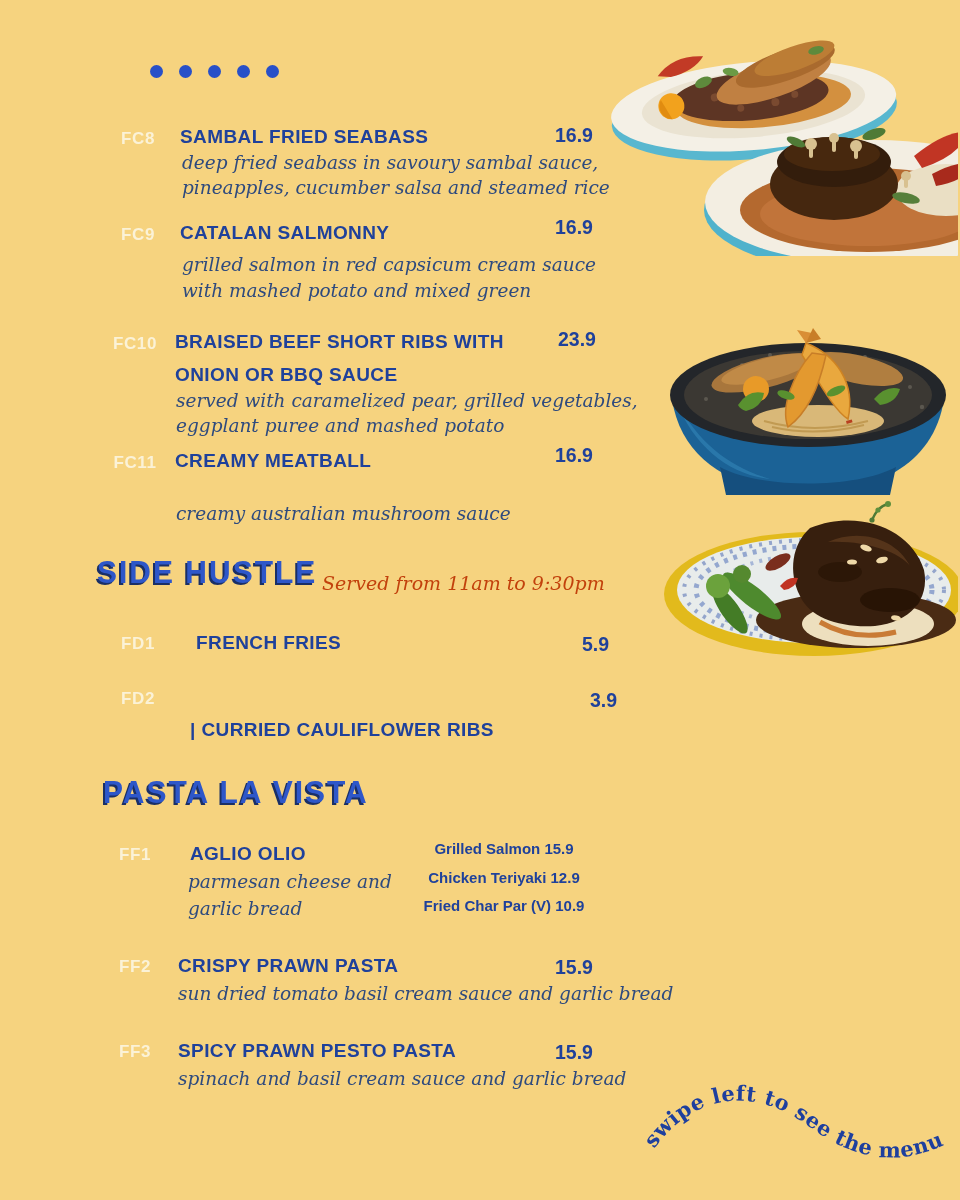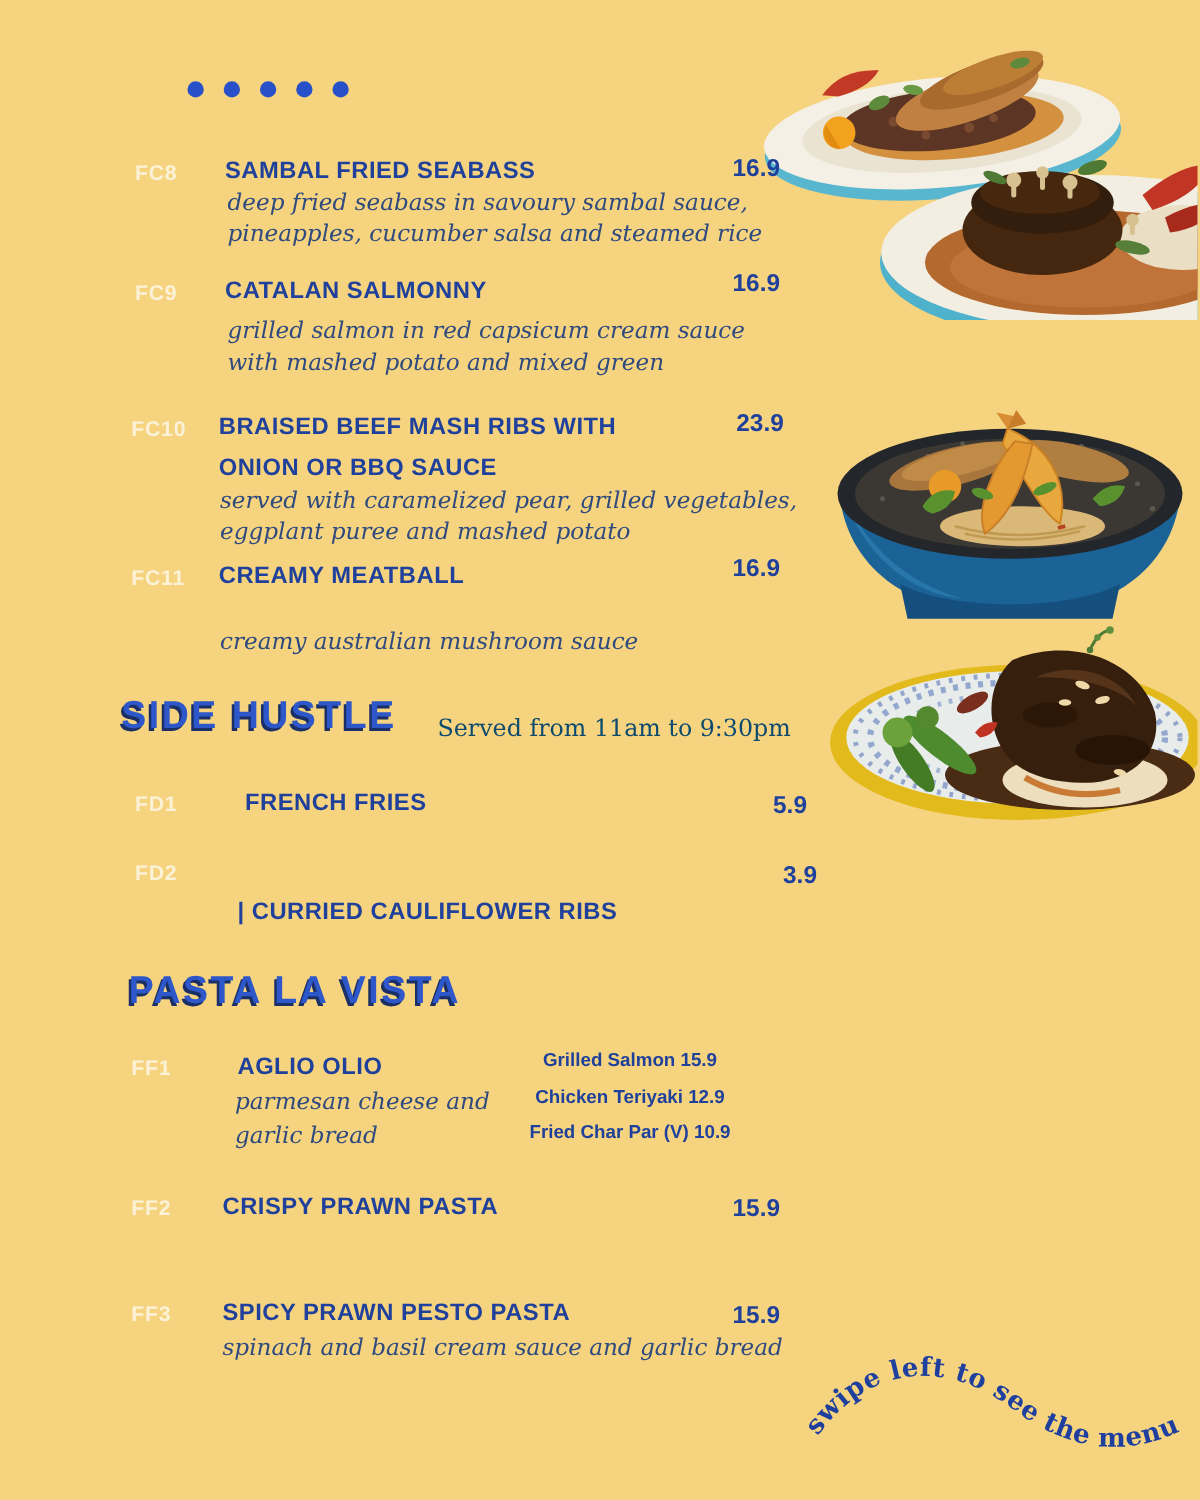--- a/index.html
+++ b/index.html
@@ -1,27 +1,27 @@
 <!DOCTYPE html>
 <html><head>
 <meta charset="utf-8">
 <style>
   html,body{margin:0;padding:0;background:#F6D37F;}
   .page{position:relative;width:960px;height:1200px;background:#F6D37F;overflow:hidden;
         font-family:"Liberation Sans",sans-serif;}
-  .code{position:absolute;width:60px;text-align:left;font-weight:700;font-size:17px;
+  .code{position:absolute;width:60px;text-align:center;font-weight:700;font-size:17px;
         color:#FBF2D7;letter-spacing:0.6px;}
   .title{position:absolute;font-weight:700;font-size:19px;color:#1F419B;letter-spacing:0.4px;white-space:nowrap;}
-  .price{position:absolute;width:100px;text-align:center;font-weight:700;font-size:19.5px;color:#1F419B;}
+  .price{position:absolute;width:100px;text-align:left;font-weight:700;font-size:19.5px;color:#1F419B;}
   .desc{position:absolute;font-family:"DejaVu Serif",serif;font-style:italic;font-size:18.5px;
         color:#2E4A7E;white-space:nowrap;}
   .heading{position:absolute;font-weight:800;font-size:30px;color:#2E57C9;letter-spacing:2px;
         text-shadow:-2px 2px 0 #1A2F66;white-space:nowrap;transform:scaleY(1.04);}
-  .subtitle{position:absolute;font-family:"DejaVu Serif",serif;font-size:19px;
-        color:#0c4a6e;white-space:nowrap;margin-left:28px;}
+  .subtitle{position:absolute;font-family:"DejaVu Serif",serif;font-style:italic;font-size:19px;
+        color:#c2410c;white-space:nowrap;}
   .variant{position:absolute;left:360px;width:288px;text-align:center;font-weight:700;
         font-size:15px;color:#1F419B;white-space:nowrap;}
   .dots{position:absolute;left:150px;top:65px;display:flex;gap:16px;}
   .dot{width:13px;height:13px;border-radius:50%;background:#2850C8;}
   svg.photo{position:absolute;}
 </style>
 </head>
 <body>
 
 <div class="page">
@@ -90,21 +90,21 @@
   <div class="desc" style="left:182px;top:152px">deep fried seabass in savoury sambal sauce,</div>
   <div class="desc" style="left:182px;top:177px">pineapples, cucumber salsa and steamed rice</div>
 
   <div class="code" style="left:108px;top:225px">FC9</div>
   <div class="title" style="left:180px;top:222px">CATALAN SALMONNY</div>
   <div class="price" style="left:555px;top:216px">16.9</div>
   <div class="desc" style="left:182px;top:254px">grilled salmon in red capsicum cream sauce</div>
   <div class="desc" style="left:182px;top:280px">with mashed potato and mixed green</div>
 
   <div class="code" style="left:105px;top:334px">FC10</div>
-  <div class="title" style="left:175px;top:331px">BRAISED BEEF MASH RIBS WITH</div>
+  <div class="title" style="left:175px;top:331px">BRAISED BEEF SHORT RIBS WITH</div>
   <div class="title" style="left:175px;top:364px">ONION OR BBQ SAUCE</div>
   <div class="price" style="left:558px;top:328px">23.9</div>
   <div class="desc" style="left:176px;top:390px">served with caramelized pear, grilled vegetables,</div>
   <div class="desc" style="left:176px;top:415px">eggplant puree and mashed potato</div>
 
   <div class="code" style="left:105px;top:453px">FC11</div>
   <div class="title" style="left:175px;top:450px">CREAMY MEATBALL</div>
   <div class="price" style="left:555px;top:444px">16.9</div>
   <div class="desc" style="left:176px;top:503px">creamy australian mushroom sauce</div>
 
@@ -192,20 +192,21 @@
   <div class="title" style="left:190px;top:843px">AGLIO OLIO</div>
   <div class="desc" style="left:188px;top:871px">parmesan cheese and</div>
   <div class="desc" style="left:188px;top:898px">garlic bread</div>
   <div class="variant" style="top:840px">Grilled Salmon 15.9</div>
   <div class="variant" style="top:869px">Chicken Teriyaki 12.9</div>
   <div class="variant" style="top:897px">Fried Char Par (V) 10.9</div>
 
   <div class="code" style="left:105px;top:957px">FF2</div>
   <div class="title" style="left:178px;top:955px">CRISPY PRAWN PASTA</div>
   <div class="price" style="left:555px;top:956px">15.9</div>
+  <div class="desc" style="left:178px;top:983px">sun dried tomato basil cream sauce and garlic bread</div>
 
   <div class="code" style="left:105px;top:1042px">FF3</div>
   <div class="title" style="left:178px;top:1040px">SPICY PRAWN PESTO PASTA</div>
   <div class="price" style="left:555px;top:1041px">15.9</div>
   <div class="desc" style="left:178px;top:1068px">spinach and basil cream sauce and garlic bread</div>
 
   <svg class="photo" style="left:638px;top:1083px" width="322" height="112" viewBox="0 0 322 112">
     <defs>
       <path id="swipePath" d="M16 66 C58 8 118 4 172 44 C214 76 262 86 314 58" fill="none"></path>
     </defs>

